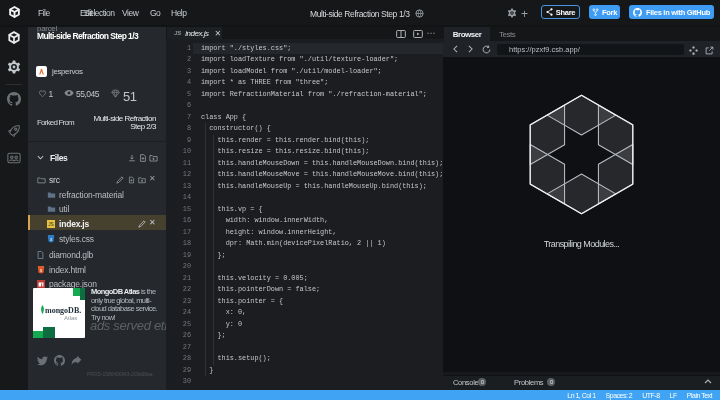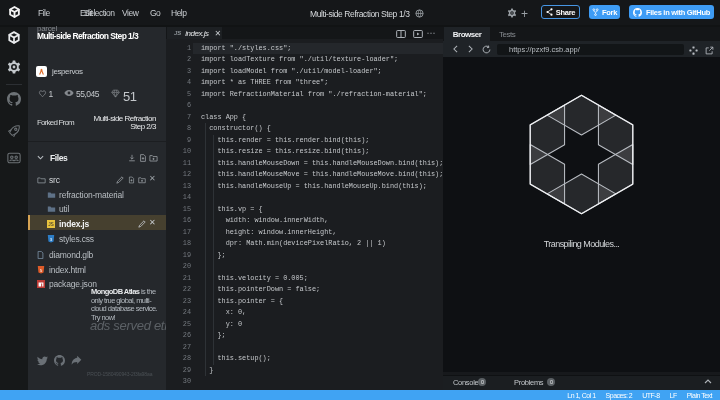--- a/index.html
+++ b/index.html
@@ -214,20 +214,31 @@
       <div class="abs" style="left:49px;top:265px;color:#b9bec3;font-size:8.5px;letter-spacing:-0.2px;">index.html</div>
       <div class="abs" style="left:37px;top:280px;">
         <svg style="display:block" width="8" height="8" viewBox="0 0 10 10">
           <rect width="10" height="10" fill="#bf3b36"></rect>
           <path d="M2 8 L2 3 L8 3 L8 8 L6.5 8 L6.5 4.5 L5.2 4.5 L5.2 8 Z" fill="#fff"></path>
         </svg>
       </div>
       <div class="abs" style="left:49px;top:279px;color:#b9bec3;font-size:8.5px;letter-spacing:-0.2px;">package.json</div>
     </div>
 
+  <div class="abs" style="left:33px;top:288px;width:52px;height:50px;background:#fff;border-radius:1px;overflow:hidden;">
+    <div class="abs" style="right:0;top:0;width:12px;height:8px;background:#13aa52;"></div>
+    <div class="abs" style="right:0;top:0;width:5px;height:12px;background:#0d6e3f;"></div>
+    <div class="abs" style="left:0;bottom:0;width:16px;height:7px;background:#13aa52;"></div>
+    <div class="abs" style="left:10px;bottom:0;width:12px;height:11px;background:#0d6e3f;"></div>
+    <div class="abs" style="left:7px;top:17px;color:#21313c;font-size:8px;font-weight:bold;font-family:'Liberation Serif',serif;">
+      <svg width="5" height="10" viewBox="0 0 6 12" style="vertical-align:-2px">
+          <path d="M3 0 C1 3 0.5 6 3 11 C5.5 6 5 3 3 0Z" fill="#13aa52"></path>
+        </svg>mongoDB.</div>
+    <div class="abs" style="left:31px;top:27px;color:#889397;font-size:6px;">Atlas</div>
+  </div>
   <div class="abs" style="left:91px;top:288px;width:72px;color:#b4bac0;font-size:7.5px;letter-spacing:-0.55px;line-height:8.6px;">
     <b style="color:#e8eaec;">MongoDB Atlas</b> is the only true global, multi-cloud database service. Try now!
   </div>
   <div class="abs" style="left:90px;top:318px;color:#5c6166;font-size:13px;letter-spacing:-0.3px;font-style:italic;">ads served ethically</div>
 
   <svg class="abs" style="left:37px;top:355px;" width="11" height="11" viewBox="0 0 16 16">
       <path fill="#6a7076" d="M16 3.5 c-.6.3-1.2.4-1.9.5.7-.4 1.2-1 1.4-1.8-.6.4-1.3.6-2.1.8-.6-.6-1.5-1-2.4-1-1.8 0-3.3 1.5-3.3 3.3 0 .3 0 .5.1.7-2.7-.1-5.2-1.4-6.8-3.4-.3.5-.4 1-.4 1.7 0 1.1.6 2.1 1.5 2.7-.5 0-1-.2-1.5-.4 0 1.6 1.1 2.9 2.6 3.2-.3.1-.6.1-.9.1-.2 0-.4 0-.6-.1.4 1.3 1.6 2.3 3.1 2.3-1.1.9-2.5 1.4-4.1 1.4H0c1.5.9 3.2 1.5 5 1.5 6 0 9.3-5 9.3-9.3v-.4c.7-.5 1.2-1.1 1.7-1.8z"></path>
     </svg>
   <svg class="abs" style="left:54px;top:355px;" width="11" height="11" viewBox="0 0 16 16">
       <path fill="#6a7076" d="M8 0C3.58 0 0 3.58 0 8c0 3.54 2.29 6.53 5.47 7.59.4.07.55-.17.55-.38 0-.19-.01-.82-.01-1.49-2.01.37-2.53-.49-2.69-.94-.09-.23-.48-.94-.82-1.13-.28-.15-.68-.52-.01-.53.63-.01 1.08.58 1.23.82.72 1.21 1.87.87 2.33.66.07-.52.28-.87.51-1.07-1.78-.2-3.64-.89-3.64-3.95 0-.87.31-1.59.82-2.15-.08-.2-.36-1.02.08-2.12 0 0 .67-.21 2.2.82.64-.18 1.32-.27 2-.27s1.36.09 2 .27c1.53-1.04 2.2-.82 2.2-.82.44 1.1.16 1.92.08 2.12.51.56.82 1.27.82 2.15 0 3.07-1.87 3.75-3.65 3.95.29.25.54.73.54 1.48 0 1.07-.01 1.93-.01 2.2 0 .21.15.46.55.38A8.01 8.01 0 0016 8c0-4.42-3.58-8-8-8z"></path>

